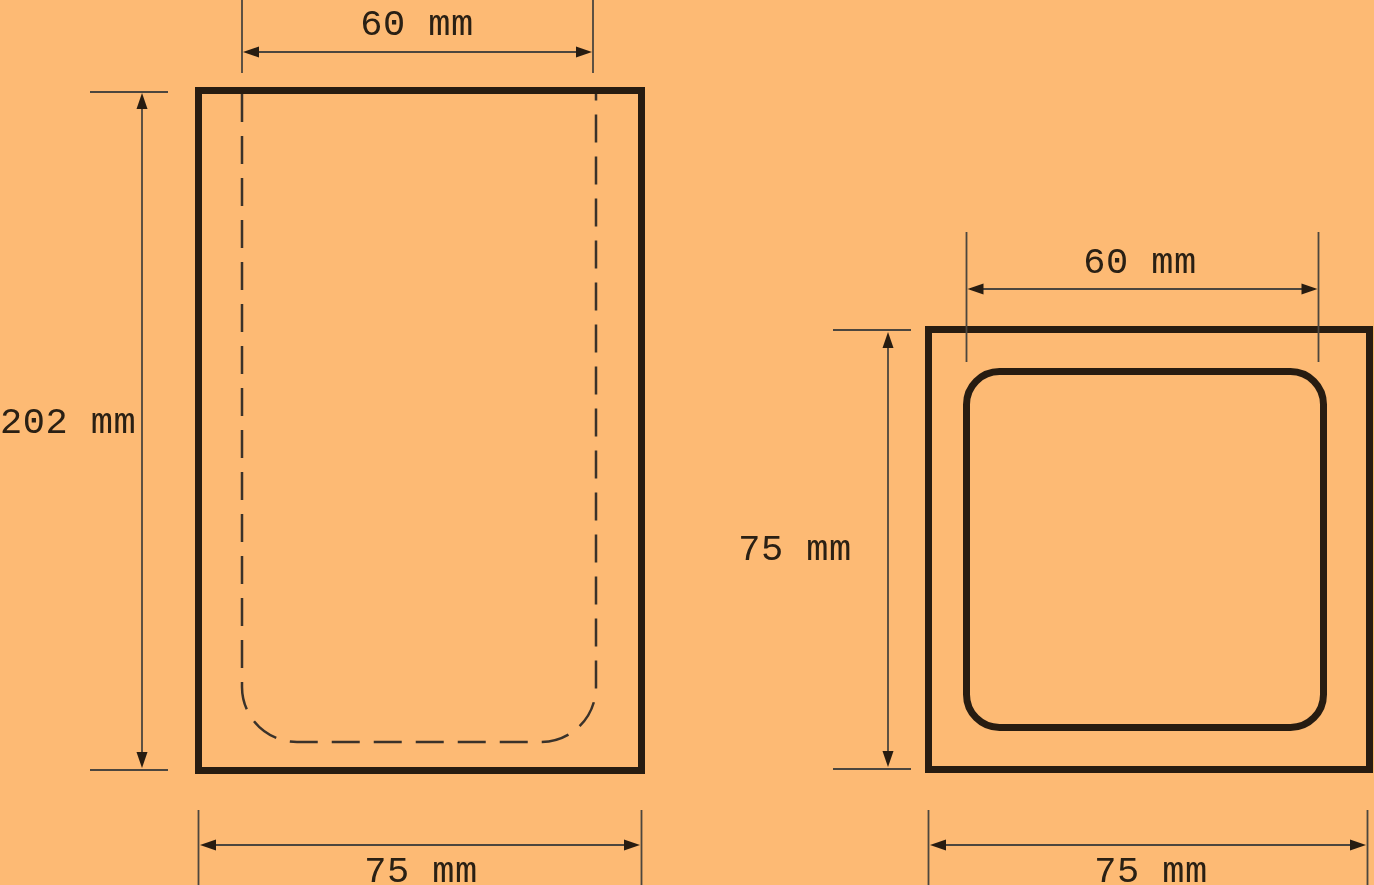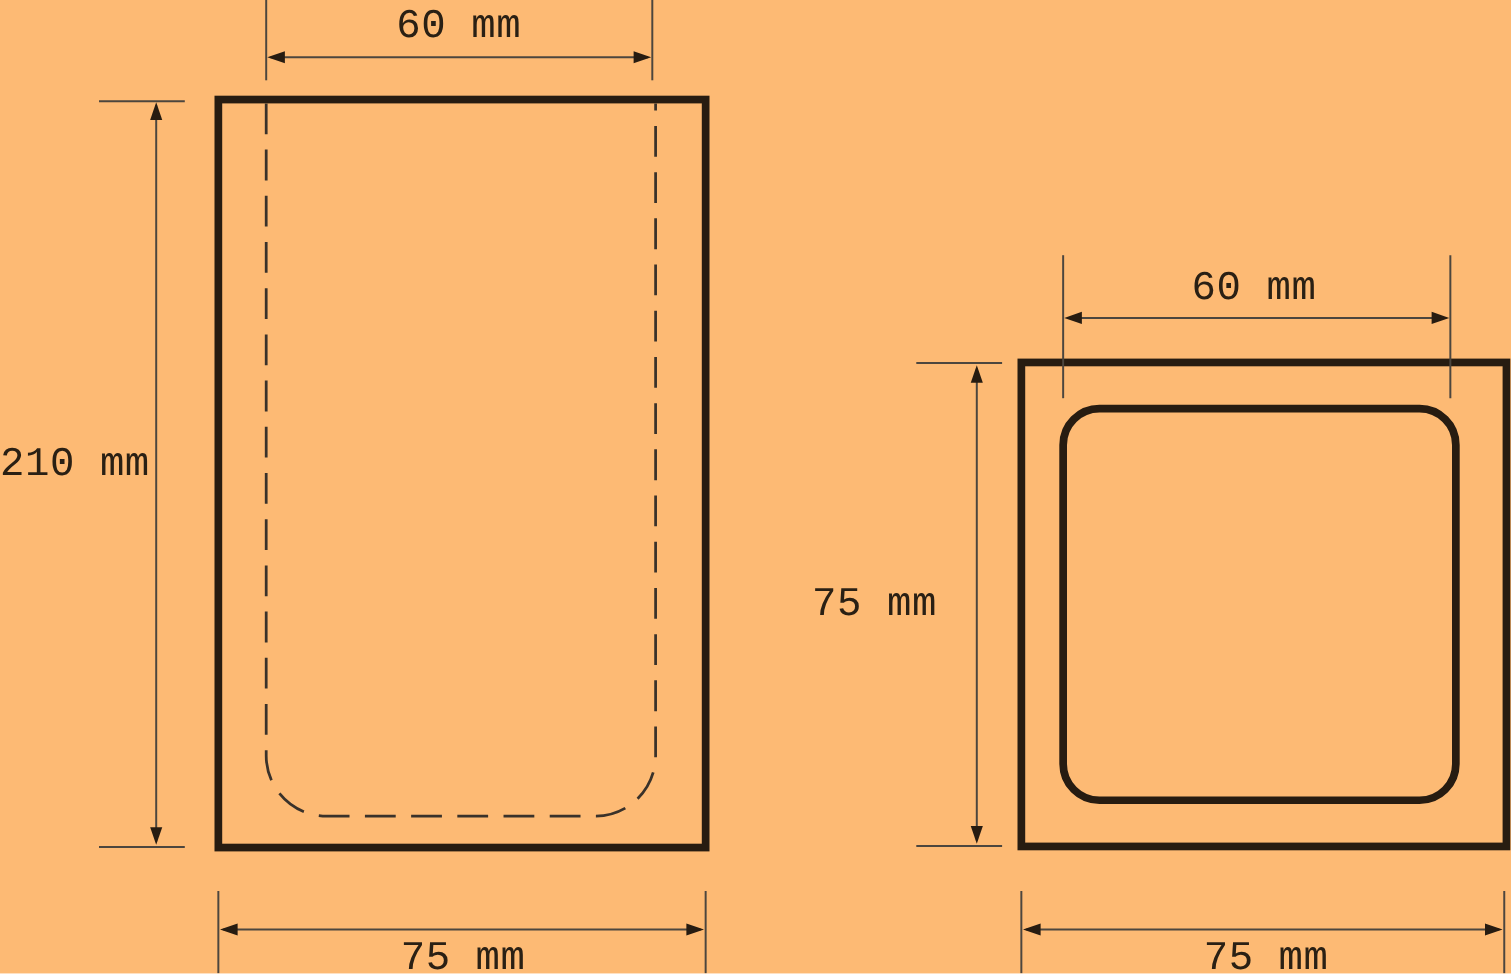--- a/index.html
+++ b/index.html
@@ -96,21 +96,21 @@
         <line x1="1367.5" y1="810" x2="1367.5" y2="885" stroke="#4c463e" stroke-width="1.8"></line>
         <line x1="933" y1="845" x2="1363" y2="845" stroke="#4c463e" stroke-width="1.8"></line>
         <polygon points="930,845 946,839.5 946,850.5" fill="#271c11"></polygon>
         <polygon points="1366,845 1350,839.5 1350,850.5" fill="#271c11"></polygon>
       </g>
     </g>
   </svg>
 
   <div class="dim-label center-anchor" style="left:417px; top:7px;">60 mm</div>
 
-  <div class="dim-label" style="left:0px; top:405px; width:126px; text-align:right;">210 mm</div>
+  <div class="dim-label" style="left:0px; top:405px; width:126px; text-align:right;">202 mm</div>
 
   <div class="dim-label center-anchor" style="left:421px; top:854px;">75 mm</div>
 
   <div class="dim-label center-anchor" style="left:1140px; top:245px;">60 mm</div>
 
   <div class="dim-label center-anchor" style="left:795px; top:532px;">75 mm</div>
 
   <div class="dim-label center-anchor" style="left:1151px; top:854px;">75 mm</div>
 
 </div>

